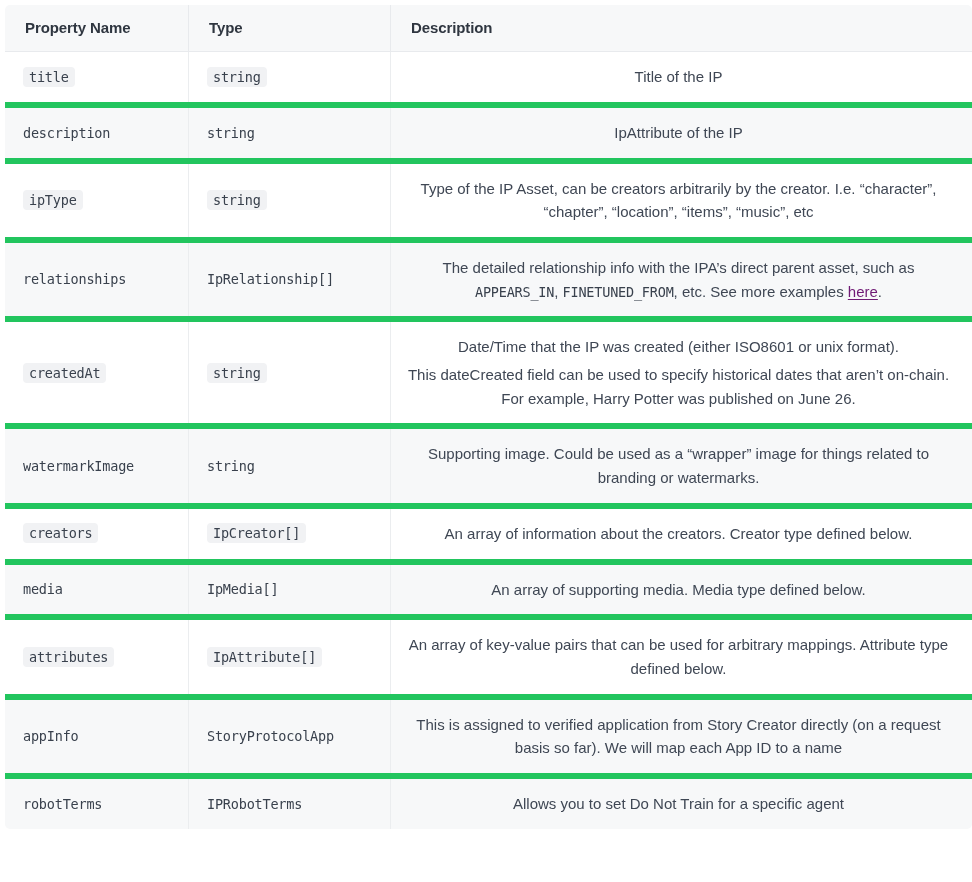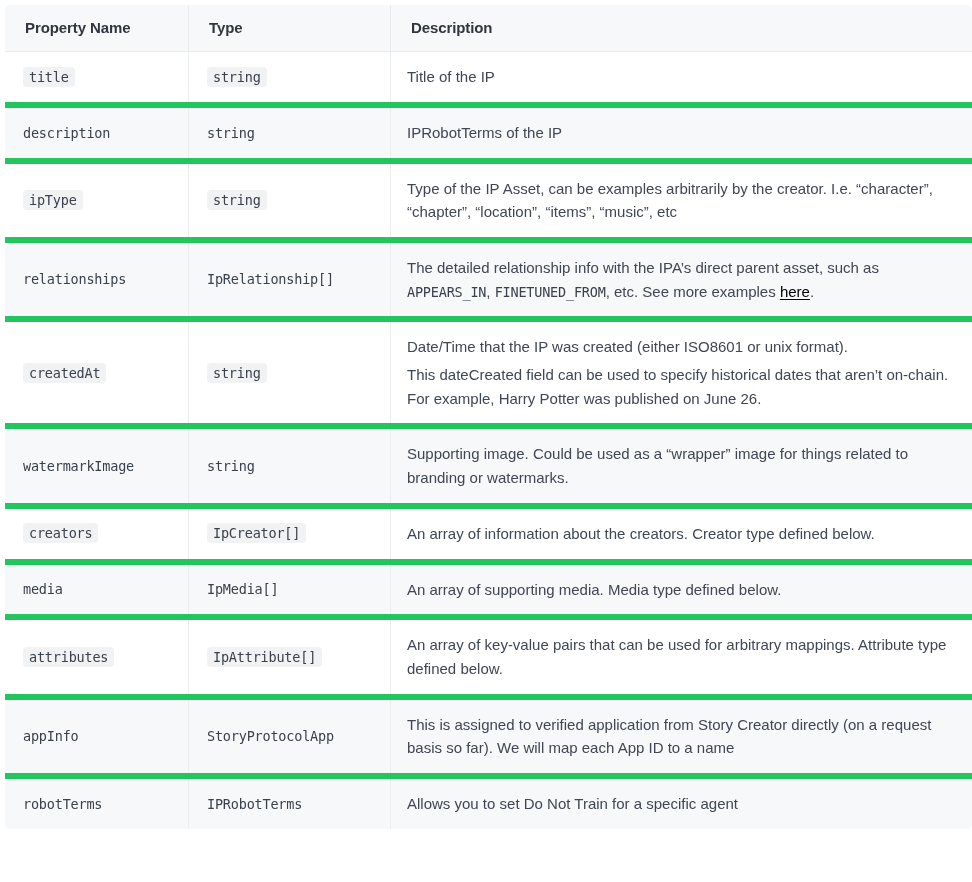--- a/index.html
+++ b/index.html
@@ -77,20 +77,21 @@
     padding-left: 18px;
     padding-right: 10px;
   }
 
   td.cell-desc {
     padding-left: 16px;
     padding-right: 22px;
     color: #3f4754;
     font-size: 15px;
     line-height: 1.58;
+    text-align: center;
   }
 
   code.chip {
     font-family: "DejaVu Sans Mono", "Liberation Mono", monospace;
     font-size: 13.5px;
     color: #39414d;
     background: #f1f2f4;
     border-radius: 4px;
     padding: 2px 6px;
     white-space: nowrap;
@@ -113,21 +114,21 @@
   }
 
   p.para {
     margin: 0;
   }
   p.para + p.para {
     margin-top: 4px;
   }
 
   a.inline-link {
-    color: #000000;
+    color: #701a75;
     text-underline-offset: 2px;
   }
 </style>
 </head>
 <body>
 
 <div class="table-wrap">
   <table class="props">
     <colgroup>
       <col class="col-prop">
@@ -148,29 +149,29 @@
         <td class="cell-type"><code class="chip">string</code></td>
         <td class="cell-desc">
             <p class="para">Title of the IP</p>
           </td>
       </tr>
 
       <tr class="stripe">
         <td class="cell-prop"><code class="chip">description</code></td>
         <td class="cell-type"><code class="chip">string</code></td>
         <td class="cell-desc">
-            <p class="para">IPRobotTerms of the IP</p>
+            <p class="para">IpAttribute of the IP</p>
           </td>
       </tr>
 
       <tr class="plain">
         <td class="cell-prop"><code class="chip">ipType</code></td>
         <td class="cell-type"><code class="chip">string</code></td>
         <td class="cell-desc">
-            <p class="para">Type of the IP Asset, can be examples arbitrarily by the creator. I.e. “character”, “chapter”, “location”, “items”, “music”, etc</p>
+            <p class="para">Type of the IP Asset, can be creators arbitrarily by the creator. I.e. “character”, “chapter”, “location”, “items”, “music”, etc</p>
           </td>
       </tr>
 
       <tr class="stripe">
         <td class="cell-prop"><code class="chip">relationships</code></td>
         <td class="cell-type"><code class="chip">IpRelationship[]</code></td>
         <td class="cell-desc">
           <p class="para"><span>The detailed relationship info with the IPA’s direct parent asset, such as </span><code class="inline">APPEARS_IN</code><span>, </span><code class="inline">FINETUNED_FROM</code><span>, etc. See more examples </span><a class="inline-link" href="#">here</a><span>.</span></p>
         </td>
       </tr>

